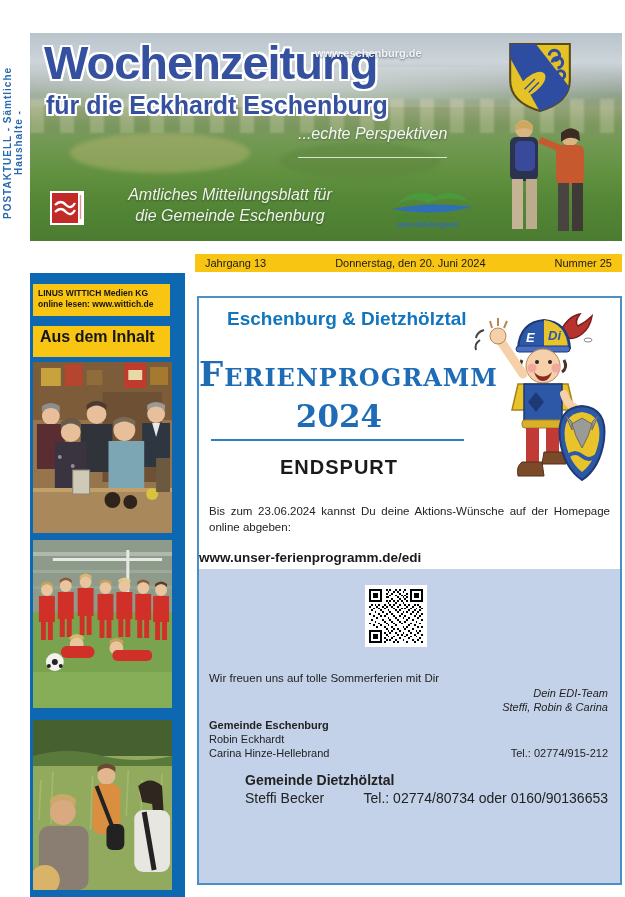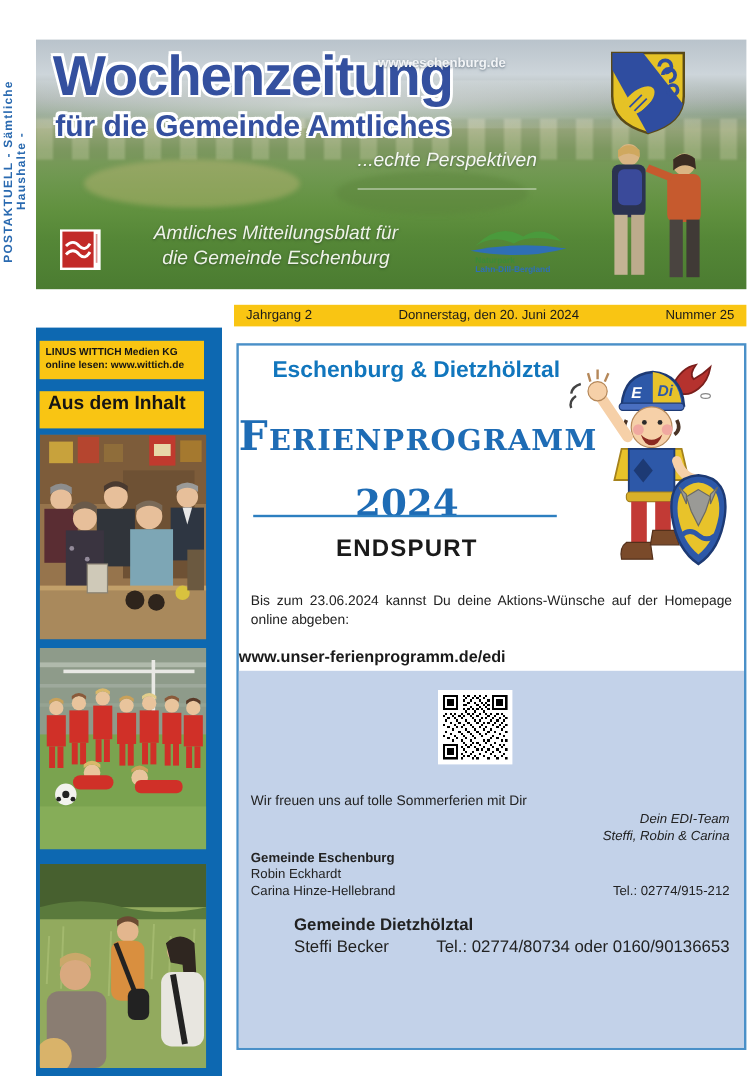--- a/index.html
+++ b/index.html
@@ -49,29 +49,29 @@
   .ph1{top:89px;height:171px;}
   .ph2{top:267px;height:168px;}
   .ph3{top:447px;height:170px;}
 
   
   .issuebar{position:absolute;left:195px;top:254px;width:427px;height:18px;background:#f9c513;
     display:flex;align-items:center;font-size:11px;color:#1a1a1a;padding:0 10px;}
   .issuebar .mid{flex:1;text-align:center;}
 
   
-  .mainbox{position:absolute;left:197px;top:286px;width:425px;height:589px;
+  .mainbox{position:absolute;left:197px;top:296px;width:425px;height:589px;
     border:2px solid #4a90c8;background:#fff;}
   .bluepart{position:absolute;left:0;top:271px;width:421px;height:314px;background:#c3d2e9;}
   .region-title{position:absolute;left:28px;top:10px;font-size:19px;font-weight:bold;color:#1176bd;}
   .fp-title{position:absolute;left:0px;top:56px;width:280px;text-align:center;
     font-family:"DejaVu Serif",serif;font-variant:small-caps;font-weight:bold;
     font-size:34px;color:#1e6cb5;letter-spacing:1px;}
   .fp-year{position:absolute;left:0px;top:100px;width:280px;text-align:center;
-    font-family:"DejaVu Serif",serif;font-weight:bold;font-size:31px;color:#1e6cb5;margin-top:14px;}
+    font-family:"DejaVu Serif",serif;font-weight:bold;font-size:31px;color:#1e6cb5;}
   .fp-rule{position:absolute;left:12px;top:141px;width:253px;height:0;border-top:2px solid #2d7fc0;}
   .endspurt{position:absolute;left:0px;top:158px;width:280px;text-align:center;
     font-size:20px;font-weight:bold;color:#1a1a1a;letter-spacing:1px;}
   .intro{position:absolute;left:10px;top:206px;width:401px;font-size:11.5px;color:#222;
     text-align:justify;line-height:1.35;}
   .url{position:absolute;left:0;top:252px;width:421px;text-align:left;
     font-size:13.5px;font-weight:bold;color:#1a1a1a;}
   .knight{position:absolute;right:8px;top:12px;width:152px;height:182px;}
   .qr{position:absolute;left:166px;top:287px;width:62px;height:62px;background:#fff;padding:4px;}
   .qr svg{display:block;width:100%;height:100%;}
@@ -90,21 +90,21 @@
 
   <div class="vlabel">POSTAKTUELL - Sämtliche Haushalte -</div>
 
   <div class="header">
     <div class="haze"></div>
     <div class="village"></div>
     <div class="fieldpatch" style="left:40px;top:100px;width:180px;height:40px;background:rgba(196,186,120,.4);"></div>
     <div class="fieldpatch" style="left:250px;top:110px;width:160px;height:36px;background:rgba(90,130,60,.45);"></div>
 
     <div class="masthead-title">Wochenzeitung</div>
-    <div class="masthead-sub">für die Gemeinde Amtliches</div>
+    <div class="masthead-sub">für die Eckhardt Eschenburg</div>
     <div class="masthead-web">www.eschenburg.de</div>
     <div class="tagline">...echte Perspektiven</div>
     <div class="amtliches">
       <span>Amtliches Mitteilungsblatt für</span><br>
       <span>die Gemeinde Eschenburg</span>
     </div>
 
     <svg class="coat" viewBox="0 0 70 70">
       <defs>
           <clipPath id="shieldclip">
@@ -302,21 +302,21 @@
           <circle cx="30" cy="92" r="13" fill="#d9a97f"></circle>
             <path d="M17 86 q13 -12 26 0 l0 -7 q-13 -10 -26 0Z" fill="#c9a86a"></path>
           <rect x="6" y="106" width="50" height="64" rx="10" fill="#8a7d72"></rect>
           <circle cx="12" cy="160" r="15" fill="#d9b36a"></circle>
         </g>
       </svg>
     </div>
   </div>
 
   <div class="issuebar">
-    <span>Jahrgang 2</span>
+    <span>Jahrgang 13</span>
     <span class="mid">Donnerstag, den 20. Juni 2024</span>
     <span>Nummer 25</span>
   </div>
 
   <div class="mainbox">
     <div class="bluepart"></div>
 
     <div class="region-title">Eschenburg &amp; Dietzhölztal</div>
     <div class="fp-title">Ferienprogramm</div>
     <div class="fp-year">2024</div>

